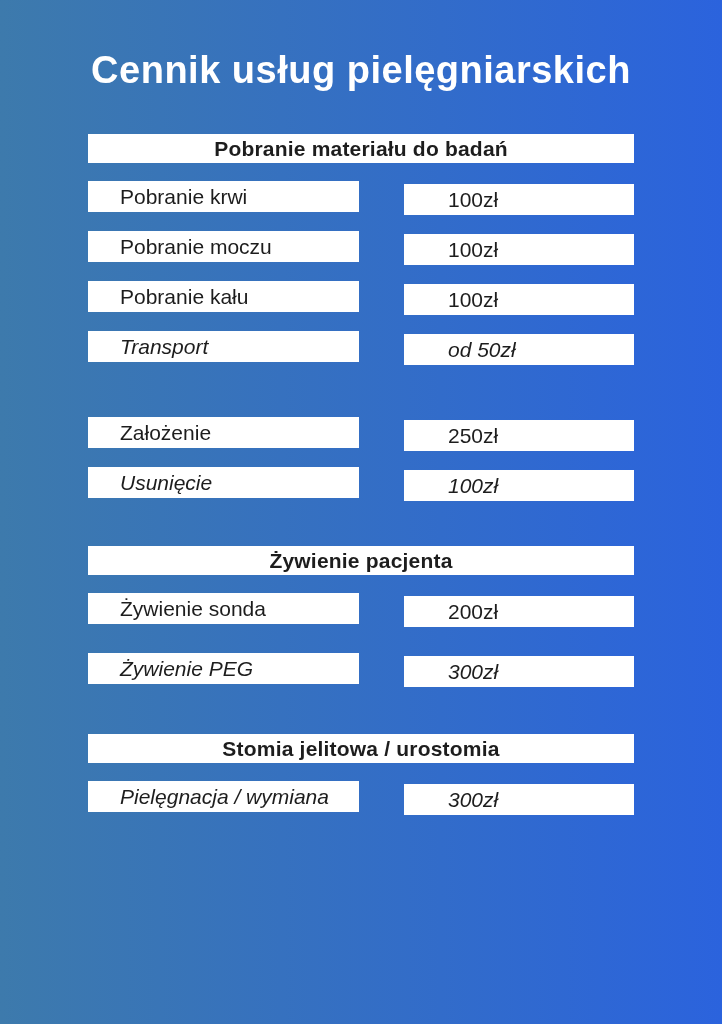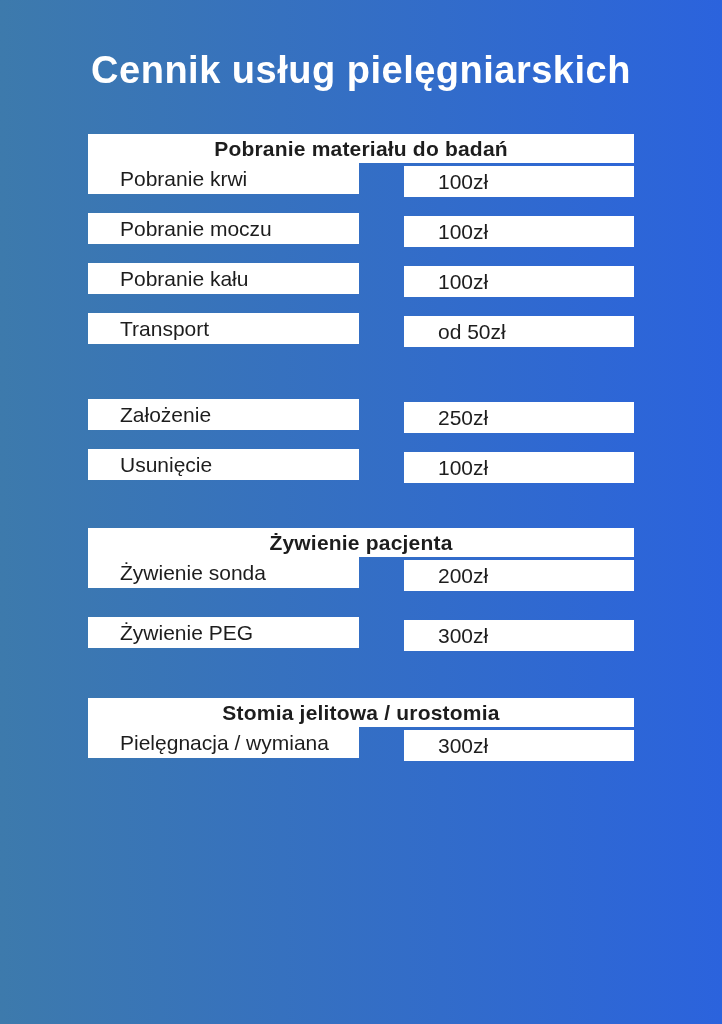--- a/index.html
+++ b/index.html
@@ -28,43 +28,44 @@
     line-height:44px;
   }
   .content{
     width:546px;
     margin:42px auto 0;
   }
   .section-header{
     height:29px;
     background:var(--box-bg);
     display:flex;align-items:center;justify-content:center;
+    margin-bottom:18px;
   }
   .section-header-text{
     font-size:21px;
     font-weight:700;
     color:var(--ink);
     letter-spacing:0.2px;
   }
   .row{
     display:flex;
     justify-content:space-between;
     margin-bottom:19px;
   }
   .row--gap-lg{margin-bottom:29px;}
-  .row:last-child{margin-bottom:0;}
+  .row:last-child{margin-bottom:0;font-style:italic;}
   .cell{
     background:var(--box-bg);
     height:31px;
     display:flex;align-items:center;
     font-size:21px;
     color:var(--ink);
   }
   .label-cell{width:271px;padding-left:32px;}
-  .price-cell{width:230px;padding-left:34px;transform:translateY(3px);}
+  .price-cell{width:230px;padding-left:44px;transform:translateY(3px);}
   .section--s2{margin-top:55px;}
   .section--s3{margin-top:48px;}
   .section--s4{margin-top:50px;}
 </style>
 </head>
 <body>
 
 <div class="page">
 
   <h1 class="title">Cennik usług pielęgniarskich</h1>

